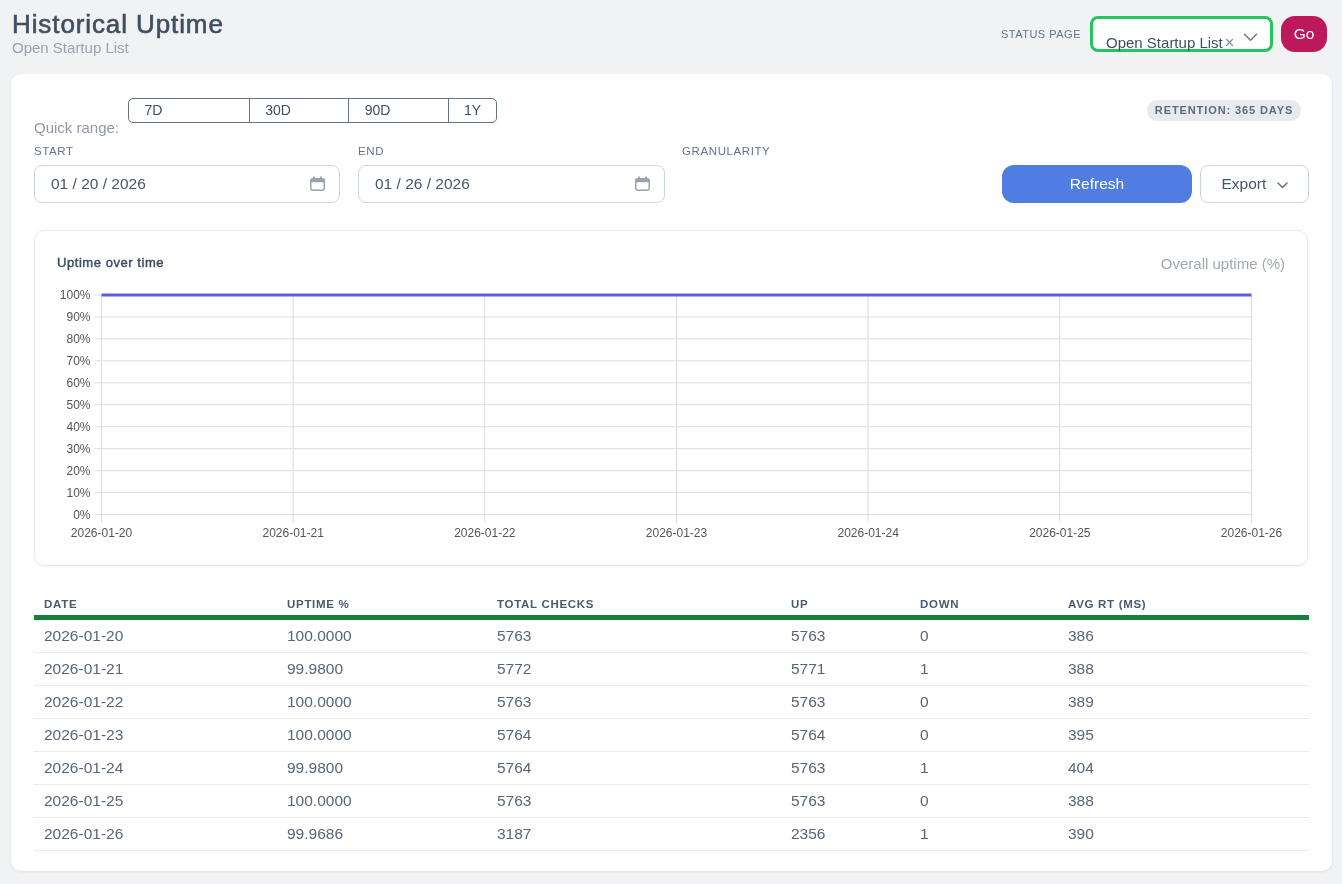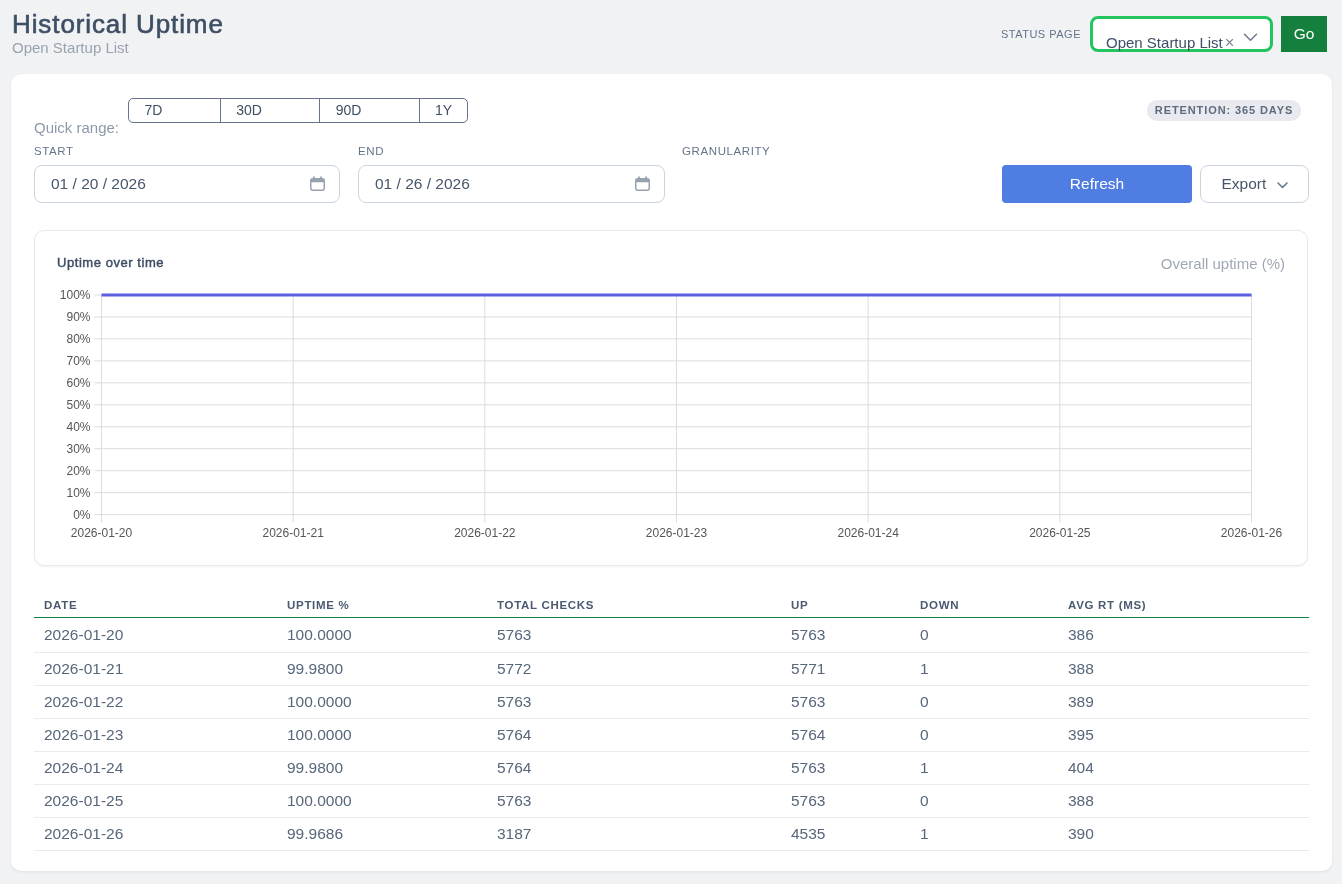--- a/index.html
+++ b/index.html
@@ -7,43 +7,43 @@
   body { background:#f1f2f4; font-family:"Liberation Sans", sans-serif; }
   .page { position:relative; width:1342px; height:884px; overflow:hidden;padding-left:24px; }
   .abs { position:absolute; }
 
   h1.title { left:12px; top:9px; font-size:26px; font-weight:400; -webkit-text-stroke:0.6px #3e4e63; color:#3e4e63; letter-spacing:0.9px; }
   .subtitle { left:12px; top:39px; font-size:15px; color:#99a3b0; }
 
   .sp-label { top:28px; right:261px; font-size:11px; font-weight:500; color:#64748b; letter-spacing:0.5px; }
   .sp-select { left:1090px; top:16px; width:183px; height:36px; background:#fff; border:3px solid #22c55e; border-radius:8px; color:#3e4e63; font-size:15.5px; line-height:46px; padding-left:13px; font-size:15px; }
   .sp-select .x { color:#7b8594; font-size:16.5px; margin-left:2px; }
-  .go-btn { left:1281px; top:16px; width:46px; height:36px; background:#15803d; border-radius:0; color:#fff; font-size:15.5px; line-height:36px; text-align:center; }
+  .go-btn { left:1281px; top:16px; width:46px; height:36px; background:#be185d; border-radius:14px; color:#fff; font-size:15.5px; line-height:36px; text-align:center; }
 
   .card { left:11px; top:74px; width:1321px; height:797px; background:#fff; border-radius:10px; box-shadow:0 1px 3px rgba(16,24,40,.08); }
 
   .quick-label { left:34px; top:119px; font-size:15px; color:#8d99a8; }
   .seg { left:128px; top:98px; height:25px; display:flex; border:1px solid #64748b; border-radius:5px; overflow:hidden; background:#fff;gap:42px; }
   .seg div { height:23px; line-height:23px; text-align:center; font-size:14px; color:#3f4e63; }
   .seg div + div { border-left:1px solid #64748b; }
-  .seg .b1{width:49px;} .seg .b2{width:57px;} .seg .b3{width:58px;} .seg .b4{width:48px;}
+  .seg .b1{width:49px;} .seg .b2{width:57px;margin-left:29px;} .seg .b3{width:58px;} .seg .b4{width:48px;}
   .badge { left:1147px; top:100px; width:154px; height:21px; background:#e8eaef; border-radius:10px; font-size:11px; font-weight:600; letter-spacing:0.9px; color:#5d6b7c; line-height:21px; text-align:center; }
 
   .fld-label { top:145px; font-size:11.5px; font-weight:500; color:#64748b; letter-spacing:0.6px; }
   .inputbox { top:165px; height:38px; background:#fff; border:1px solid #cbd5e1; border-radius:8px; font-size:15.5px; color:#47566a; line-height:36px; padding-left:16px; }
   .cal { position:absolute; top:10px; width:15px; height:15px; }
-  .refresh-btn { left:1002px; top:165px; width:190px; height:38px; background:#4f7de2; border-radius:4px; color:#fff; font-size:15.5px; line-height:38px; text-align:center; }
+  .refresh-btn { left:1002px; top:165px; width:190px; height:38px; background:#4f7de2; border-radius:12px; color:#fff; font-size:15.5px; line-height:38px; text-align:center; }
   .export-btn { left:1200px; top:165px; width:109px; height:38px; background:#fff; border:1px solid #cbd5e1; border-radius:8px; color:#47566a; font-size:15.5px; line-height:36px; text-align:center; }
 
   .chart-card { left:34px; top:230px; width:1274px; height:336px; background:#fff; border:1px solid #e7e9ed; border-radius:10px; box-shadow:0 1px 2px rgba(16,24,40,.05); }
   .chart-title { left:57px; top:255px; font-size:13px; font-weight:400; -webkit-text-stroke:0.45px #3e4e63; color:#3e4e63; letter-spacing:0.55px; }
   .chart-sub { top:255px; right:57px; font-size:15px; color:#a0a8b4; }
 
   table.data { position:absolute; left:34px; top:593px; width:1275px; border-collapse:collapse; table-layout:fixed; }
-  table.data th { height:24px; text-align:left; font-size:11.5px; font-weight:700; letter-spacing:0.7px; color:#4a5a70; padding:0 0 0 10px; border-bottom:1px solid #15803d; }
+  table.data th { height:24px; text-align:left; font-size:11.5px; font-weight:700; letter-spacing:0.7px; color:#4a5a70; padding:0 0 0 10px; border-bottom:5px solid #15803d; }
   table.data tbody tr:first-child td { height:35px; } table.data td { height:33px; font-size:15.5px; color:#57667a; padding:0 0 0 10px; border-bottom:1px solid #e9ecef; }
 </style>
 </head>
 <body>
 <div class="page">
   <h1 class="title abs">Historical Uptime</h1>
   <div class="subtitle abs">Open Startup List</div>
   <div class="sp-label abs">STATUS PAGE</div>
   <div class="sp-select abs">Open Startup List<span class="x">×</span>
     <svg class="abs" style="right:12px;top:14px" width="15" height="9" viewBox="0 0 15 9">
@@ -200,19 +200,19 @@
           <td>100.0000</td>
           <td>5763</td>
           <td>5763</td>
           <td>0</td>
           <td>388</td>
         </tr>
       <tr>
           <td>2026-01-26</td>
           <td>99.9686</td>
           <td>3187</td>
-          <td>4535</td>
+          <td>2356</td>
           <td>1</td>
           <td>390</td>
         </tr>
     </tbody>
   </table>
 </div>
 
 </body></html>

